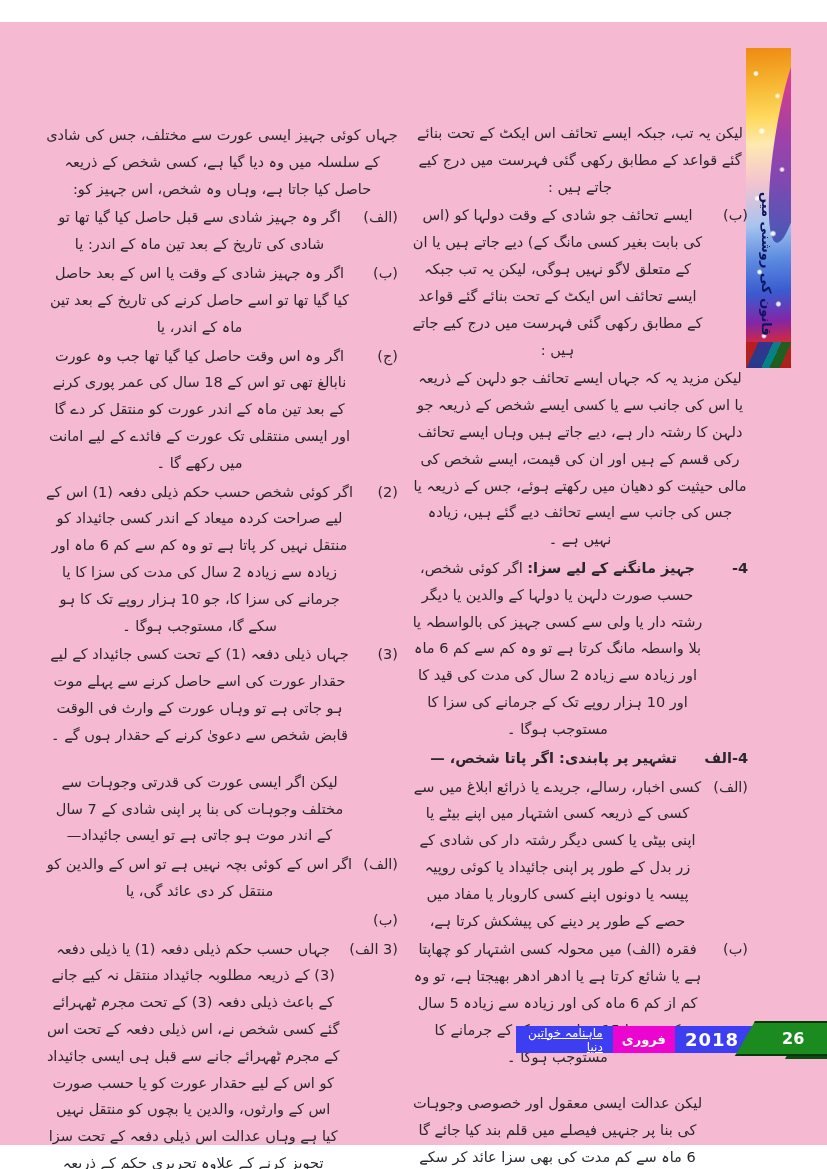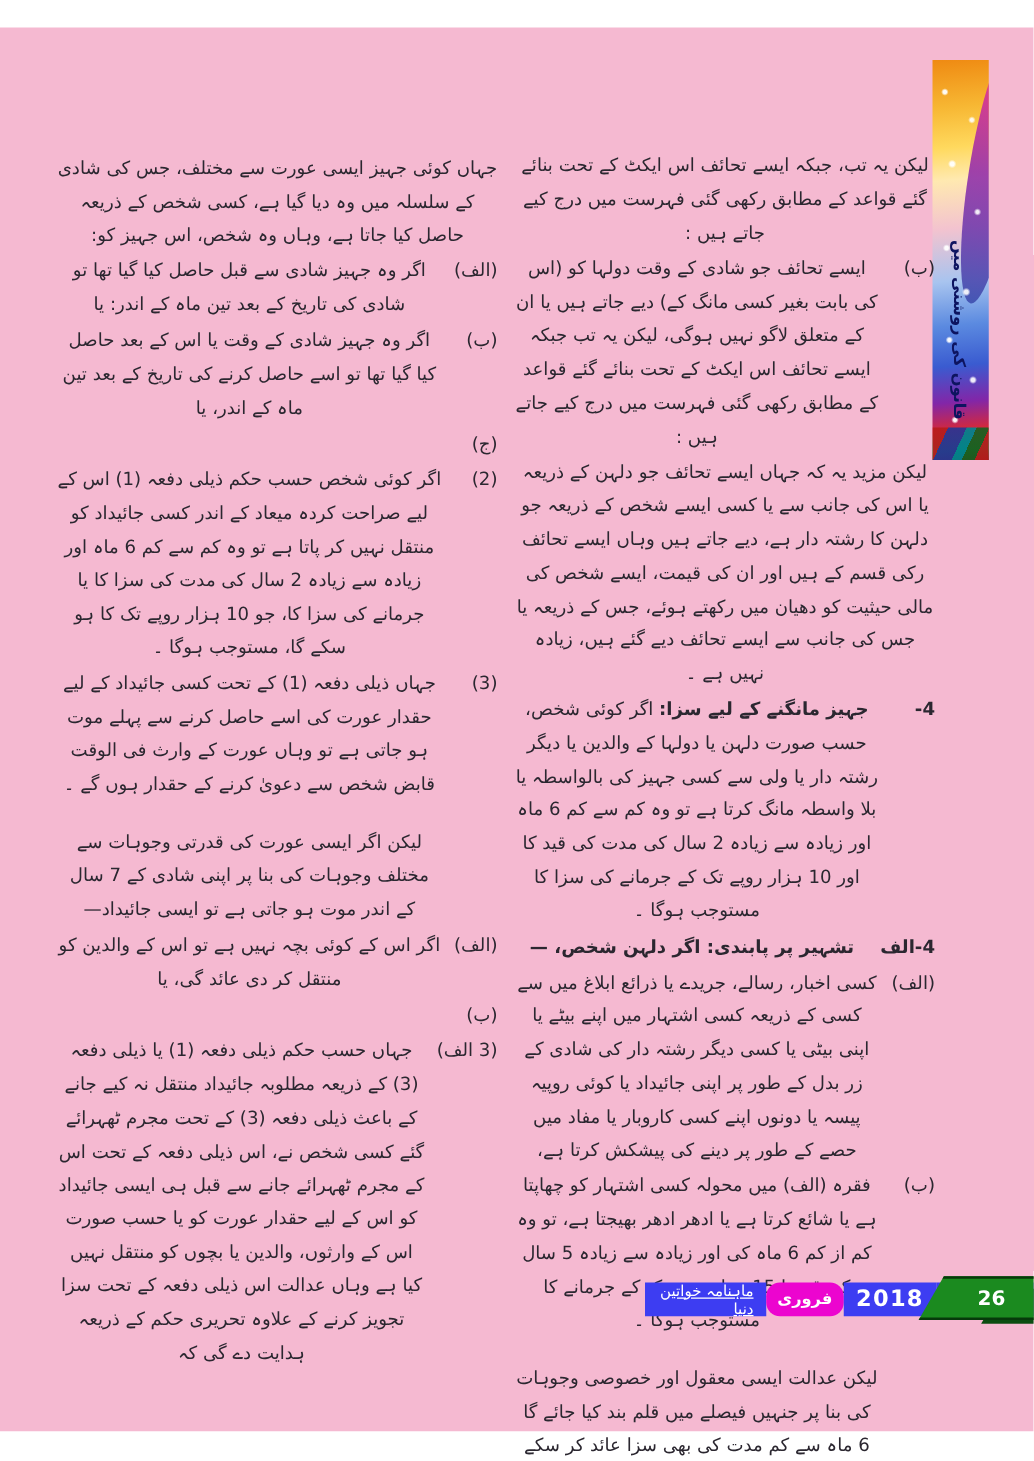--- a/index.html
+++ b/index.html
@@ -44,21 +44,21 @@
     radial-gradient(circle at 40% 90%, rgba(255,255,255,.95) 0 1.2px, transparent 3px);}
   .strip-text{position:absolute;top:128px;left:13px;height:160px;writing-mode:vertical-rl;
     font-size:13px;font-weight:bold;color:#0d1460;white-space:nowrap;letter-spacing:1px;}
 
   
   .footer{position:absolute;left:516px;top:1004px;height:27px;display:flex;direction:ltr;
     align-items:stretch;z-index:4;}
   .f-name{background:#3d3df2;color:#ffffff;display:flex;align-items:center;
     padding:0 10px;font-size:12px;text-decoration:underline;direction:rtl;}
   .f-month{background:#ec05cf;color:#ffffff;display:flex;align-items:center;
-    padding:0 9px;font-size:13px;font-weight:bold;border-radius:11px;}
+    padding:0 9px;font-size:13px;font-weight:bold;}
   .f-year{background:#3d3df2;color:#ffffff;display:flex;align-items:center;
     padding:0 10px;font-size:18px;font-weight:bold;letter-spacing:1px;}
   .f-page-wrap{position:relative;width:96px;background:#3d3df2;}
   .f-tail{position:absolute;right:-26px;top:5px;bottom:-6px;width:60px;background:#0b4d11;
     transform:skewX(-30deg);}
   .f-page{position:absolute;left:-4px;top:-5px;right:-14px;bottom:-3px;background:#1b8a1f;
     transform:skewX(-30deg);display:flex;align-items:center;justify-content:center;
     border-top:2px solid #063a0a;border-bottom:2px solid #063a0a;}
   .f-page span{transform:skewX(30deg);color:#ffffff;font-weight:bold;font-size:16px;}
 </style>
@@ -85,21 +85,21 @@
       <div class="para">
 
         <span class="ptext"> <span>لیکن مزید یہ کہ جہاں ایسے تحائف جو دلہن کے ذریعہ یا اس کی جانب سے یا کسی ایسے شخص کے ذریعہ جو دلہن کا رشتہ دار ہے، دیے جاتے ہیں وہاں ایسے تحائف رکی قسم کے ہیں اور ان کی قیمت، ایسے شخص کی مالی حیثیت کو دھیان میں رکھتے ہوئے، جس کے ذریعہ یا جس کی جانب سے ایسے تحائف دیے گئے ہیں، زیادہ نہیں ہے ۔</span></span>
       </div>
       <div class="para num">
         <span class="marker">4-</span>
         <span class="ptext"><b class="lead">جہیز مانگنے کے لیے سزا:</b> <span>اگر کوئی شخص، حسب صورت دلہن یا دولہا کے والدین یا دیگر رشتہ دار یا ولی سے کسی جہیز کی بالواسطہ یا بلا واسطہ مانگ کرتا ہے تو وہ کم سے کم 6 ماہ اور زیادہ سے زیادہ 2 سال کی مدت کی قید کا اور 10 ہزار روپے تک کے جرمانے کی سزا کا مستوجب ہوگا ۔</span></span>
       </div>
       <div class="para num heading">
         <span class="marker">4-الف</span>
-        <span class="ptext"><b class="lead">تشہیر پر پابندی:</b> <span>اگر دلہن شخص، —</span></span>
+        <span class="ptext"><b class="lead">تشہیر پر پابندی:</b> <span>اگر پاتا شخص، —</span></span>
       </div>
       <div class="para">
         <span class="marker">(الف)</span>
         <span class="ptext"> <span>کسی اخبار، رسالے، جریدے یا ذرائع ابلاغ میں سے کسی کے ذریعہ کسی اشتہار میں اپنے بیٹے یا اپنی بیٹی یا کسی دیگر رشتہ دار کی شادی کے زر بدل کے طور پر اپنی جائیداد یا کوئی روپیہ پیسہ یا دونوں اپنے کسی کاروبار یا مفاد میں حصے کے طور پر دینے کی پیشکش کرتا ہے،</span></span>
       </div>
       <div class="para">
         <span class="marker">(ب)</span>
         <span class="ptext"> <span>فقرہ (الف) میں محولہ کسی اشتہار کو چھاپتا ہے یا شائع کرتا ہے یا ادھر ادھر بھیجتا ہے، تو وہ کم از کم 6 ماہ کی اور زیادہ سے زیادہ 5 سال کی قید یا 15 ہزار روپے تک کے جرمانے کا مستوجب ہوگا ۔</span></span>
       </div>
       <div class="para indent">
@@ -117,20 +117,21 @@
       <div class="para">
         <span class="marker">(الف)</span>
         <span class="ptext"> <span>اگر وہ جہیز شادی سے قبل حاصل کیا گیا تھا تو شادی کی تاریخ کے بعد تین ماہ کے اندر: یا</span></span>
       </div>
       <div class="para">
         <span class="marker">(ب)</span>
         <span class="ptext"> <span>اگر وہ جہیز شادی کے وقت یا اس کے بعد حاصل کیا گیا تھا تو اسے حاصل کرنے کی تاریخ کے بعد تین ماہ کے اندر، یا</span></span>
       </div>
       <div class="para">
         <span class="marker">(ج)</span>
+        <span class="ptext"> <span>اگر وہ اس وقت حاصل کیا گیا تھا جب وہ عورت نابالغ تھی تو اس کے 18 سال کی عمر پوری کرنے کے بعد تین ماہ کے اندر عورت کو منتقل کر دے گا اور ایسی منتقلی تک عورت کے فائدے کے لیے امانت میں رکھے گا ۔</span></span>
       </div>
       <div class="para">
         <span class="marker">(2)</span>
         <span class="ptext"> <span>اگر کوئی شخص حسب حکم ذیلی دفعہ (1) اس کے لیے صراحت کردہ میعاد کے اندر کسی جائیداد کو منتقل نہیں کر پاتا ہے تو وہ کم سے کم 6 ماہ اور زیادہ سے زیادہ 2 سال کی مدت کی سزا کا یا جرمانے کی سزا کا، جو 10 ہزار روپے تک کا ہو سکے گا، مستوجب ہوگا ۔</span></span>
       </div>
       <div class="para">
         <span class="marker">(3)</span>
         <span class="ptext"> <span>جہاں ذیلی دفعہ (1) کے تحت کسی جائیداد کے لیے حقدار عورت کی اسے حاصل کرنے سے پہلے موت ہو جاتی ہے تو وہاں عورت کے وارث فی الوقت قابض شخص سے دعویٰ کرنے کے حقدار ہوں گے ۔</span></span>
       </div>
       <div class="para indent">

